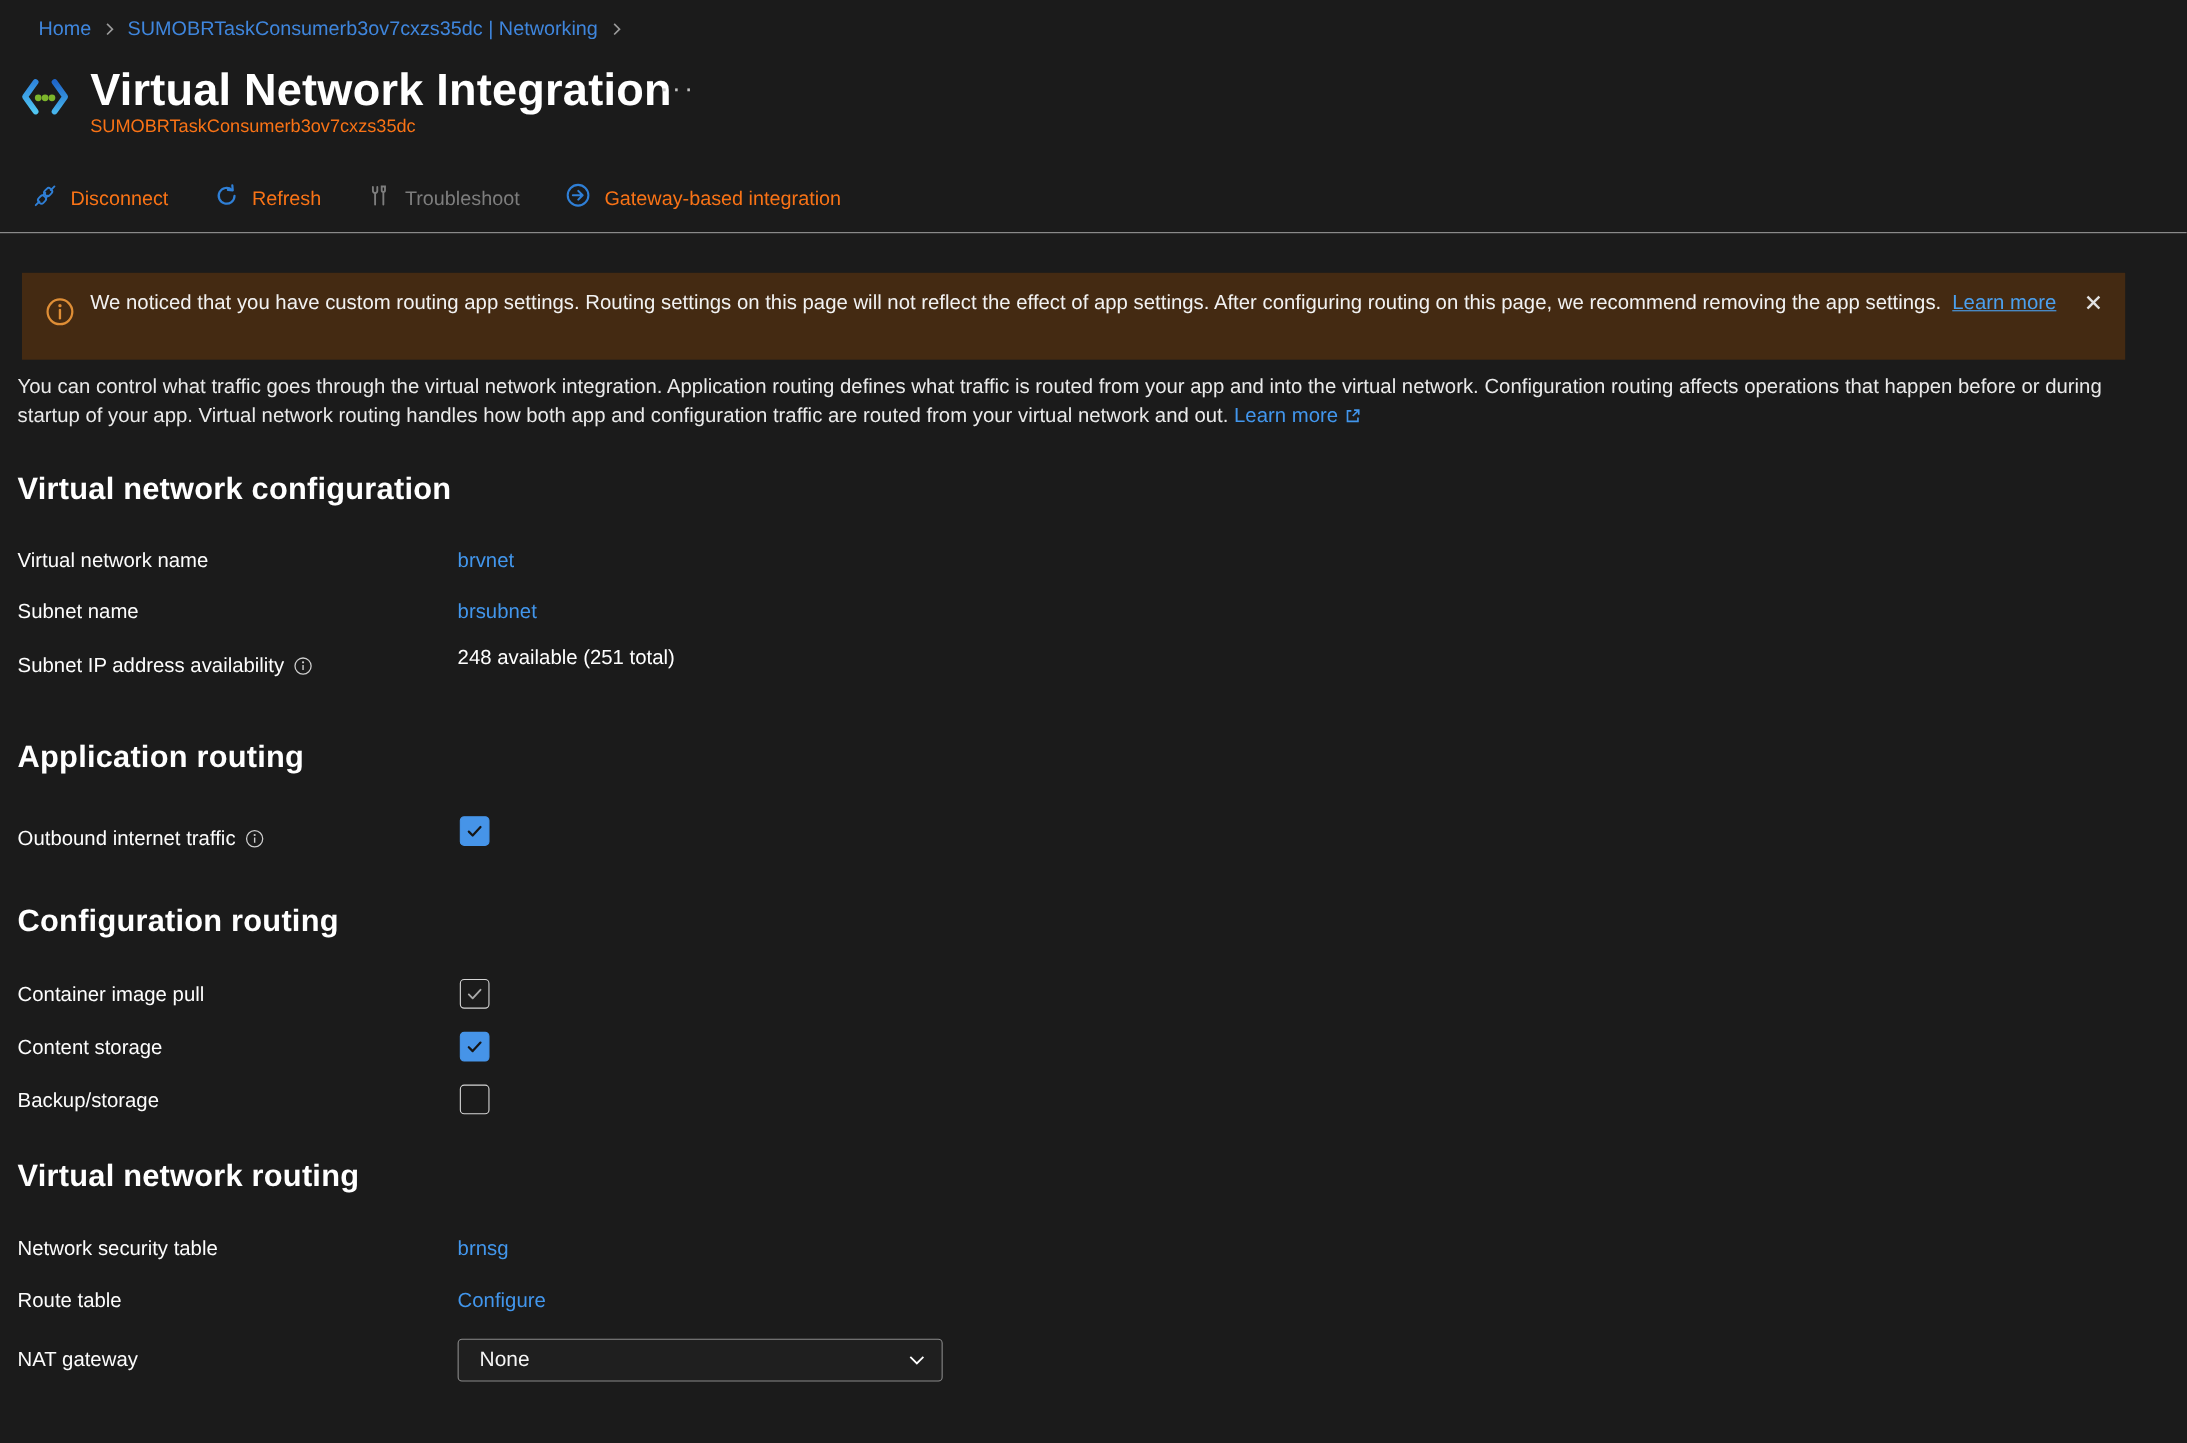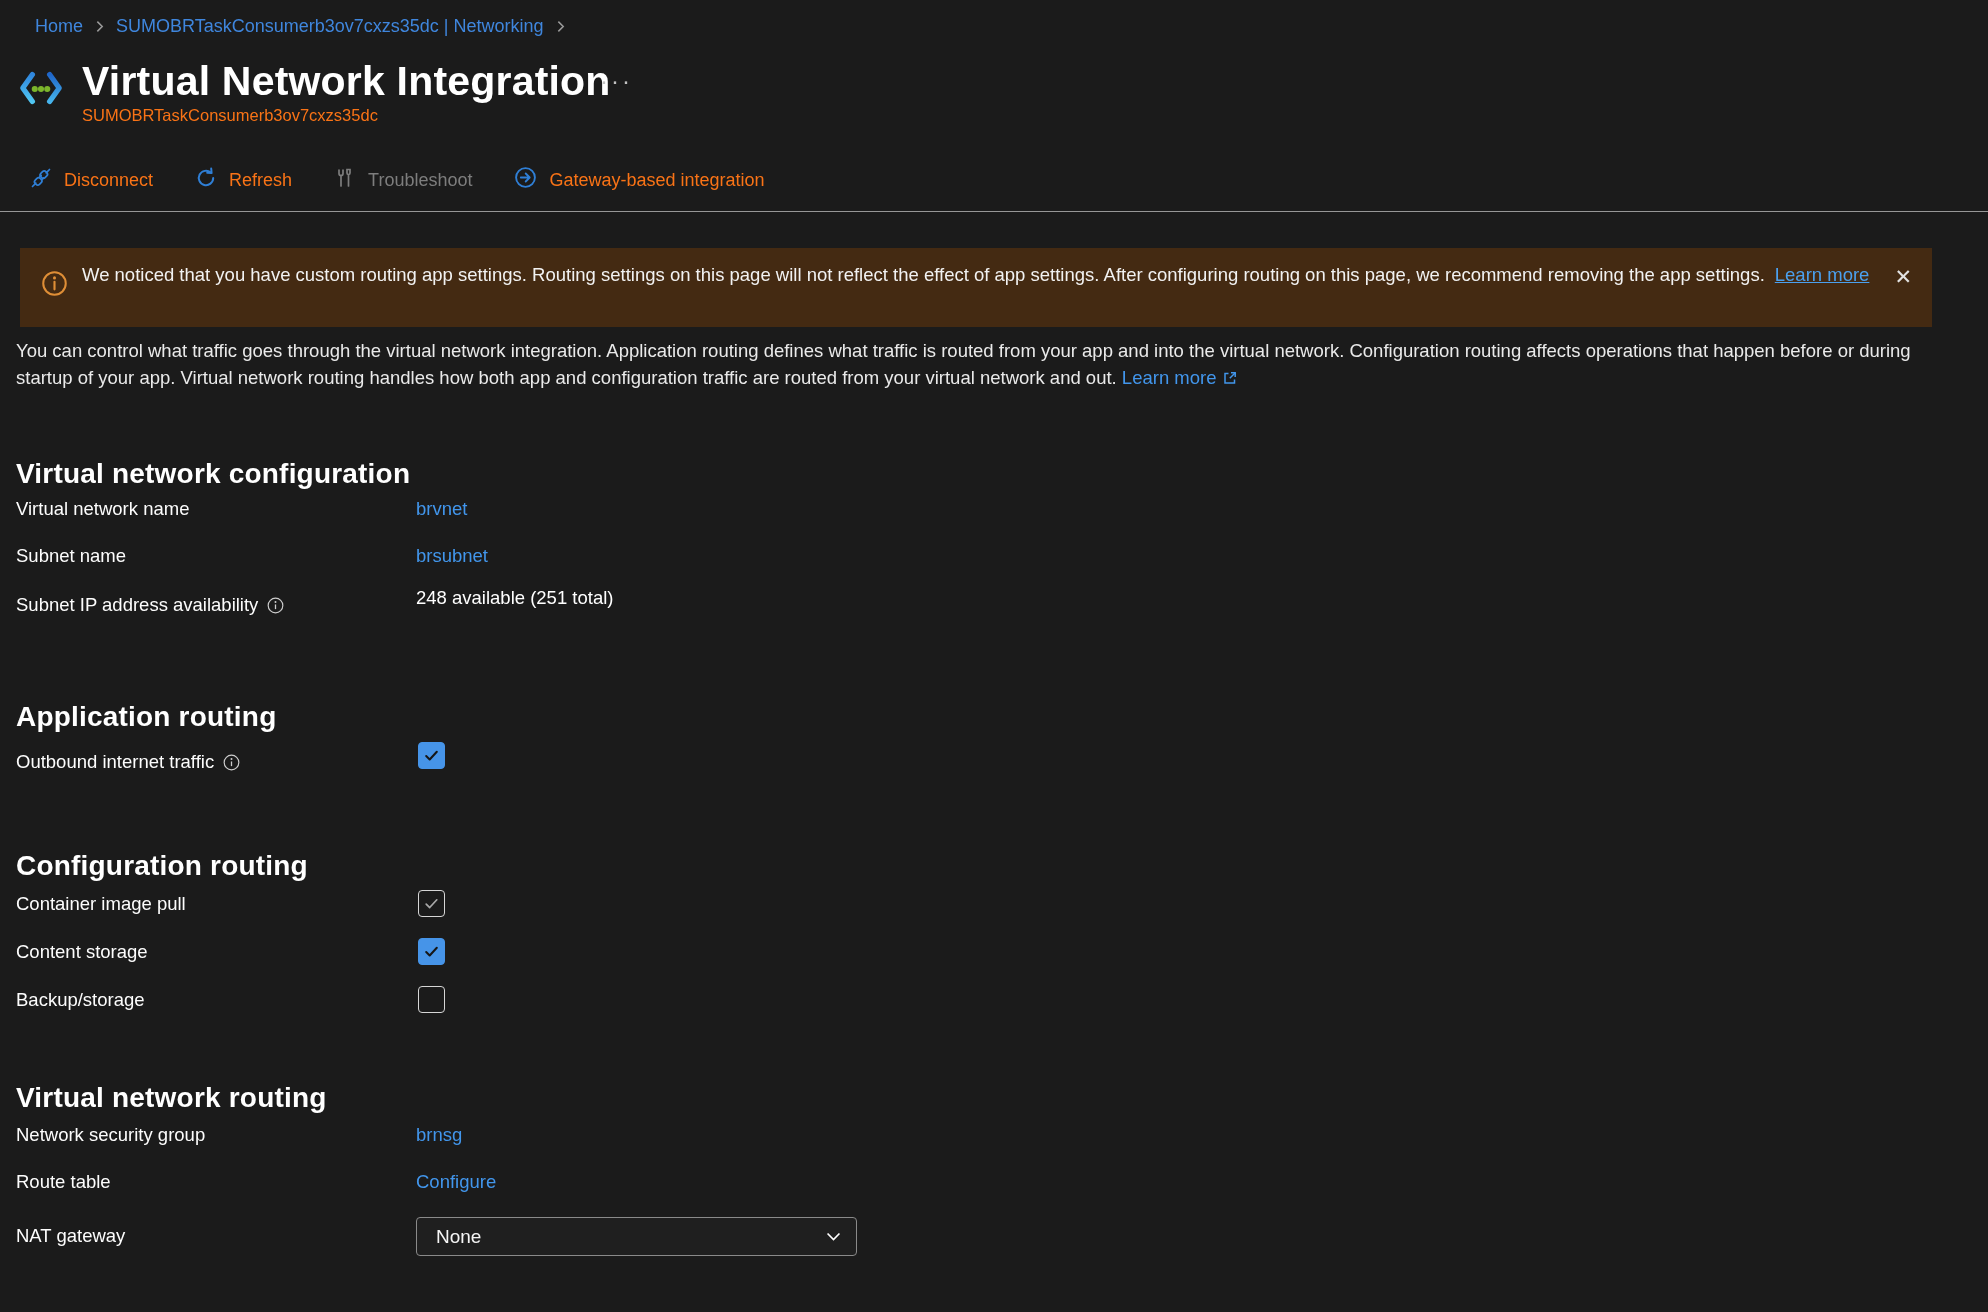--- a/index.html
+++ b/index.html
@@ -38,21 +38,21 @@
   .banner-text{position:absolute;left:62px;top:13px;width:1790px;font-size:18.5px;line-height:27px;color:#f2f2f2;}
   .banner-link{color:#4ba0ee;text-decoration:underline;margin-left:10px;}
   .banner-close{position:absolute;right:20px;top:18px;color:#e3e3e3;font-size:21px;line-height:21px;font-weight:400;}
 
   
   .intro{position:absolute;left:16px;top:337px;width:1911px;font-size:18.5px;line-height:27px;color:#eaeaea;}
   .intro a{color:#4296ec;}
   .ext-icon{display:inline-block;vertical-align:-2px;margin-left:6px;}
 
   
-  .section-title{position:absolute;left:16px;font-size:28px;font-weight:700;color:#ffffff;letter-spacing:.2px;margin-top:29px;}
+  .section-title{position:absolute;left:16px;font-size:28px;font-weight:700;color:#ffffff;letter-spacing:.2px;}
   .row{position:absolute;left:16px;width:1100px;height:30px;}
   .row .lbl{position:absolute;left:0;top:0;font-size:18.5px;color:#fdfdfd;display:flex;align-items:center;gap:9px;}
   .row .val{position:absolute;left:400px;top:0;font-size:18.5px;color:#ffffff;}
   .row .val.link{color:#4296ec;}
 
   .info-icon{display:inline-flex;}
 
   
   .checkbox{position:absolute;left:402px;top:0;width:27px;height:27px;border-radius:4px;box-sizing:border-box;display:flex;align-items:center;justify-content:center;}
   .cb-blue{background:#4694e8;border:1px solid #4694e8;}
@@ -241,21 +241,21 @@
   </span>
 </div>
 <div class="row" style="top:986px">
   <span class="lbl" style="top:3px">Backup/storage</span>
   <span class="checkbox cb-outline"></span>
 </div>
 
 <div class="section-title" style="top:1053px">Virtual network routing</div>
 
 <div class="row" style="top:1124px">
-  <span class="lbl">Network security group</span>
+  <span class="lbl">Network security table</span>
   <a class="val link">brnsg</a>
 </div>
 <div class="row" style="top:1171px">
   <span class="lbl">Route table</span>
   <a class="val link">Configure</a>
 </div>
 <div class="row" style="top:1225px">
   <span class="lbl">NAT gateway</span>
 </div>
 <div class="dropdown">

